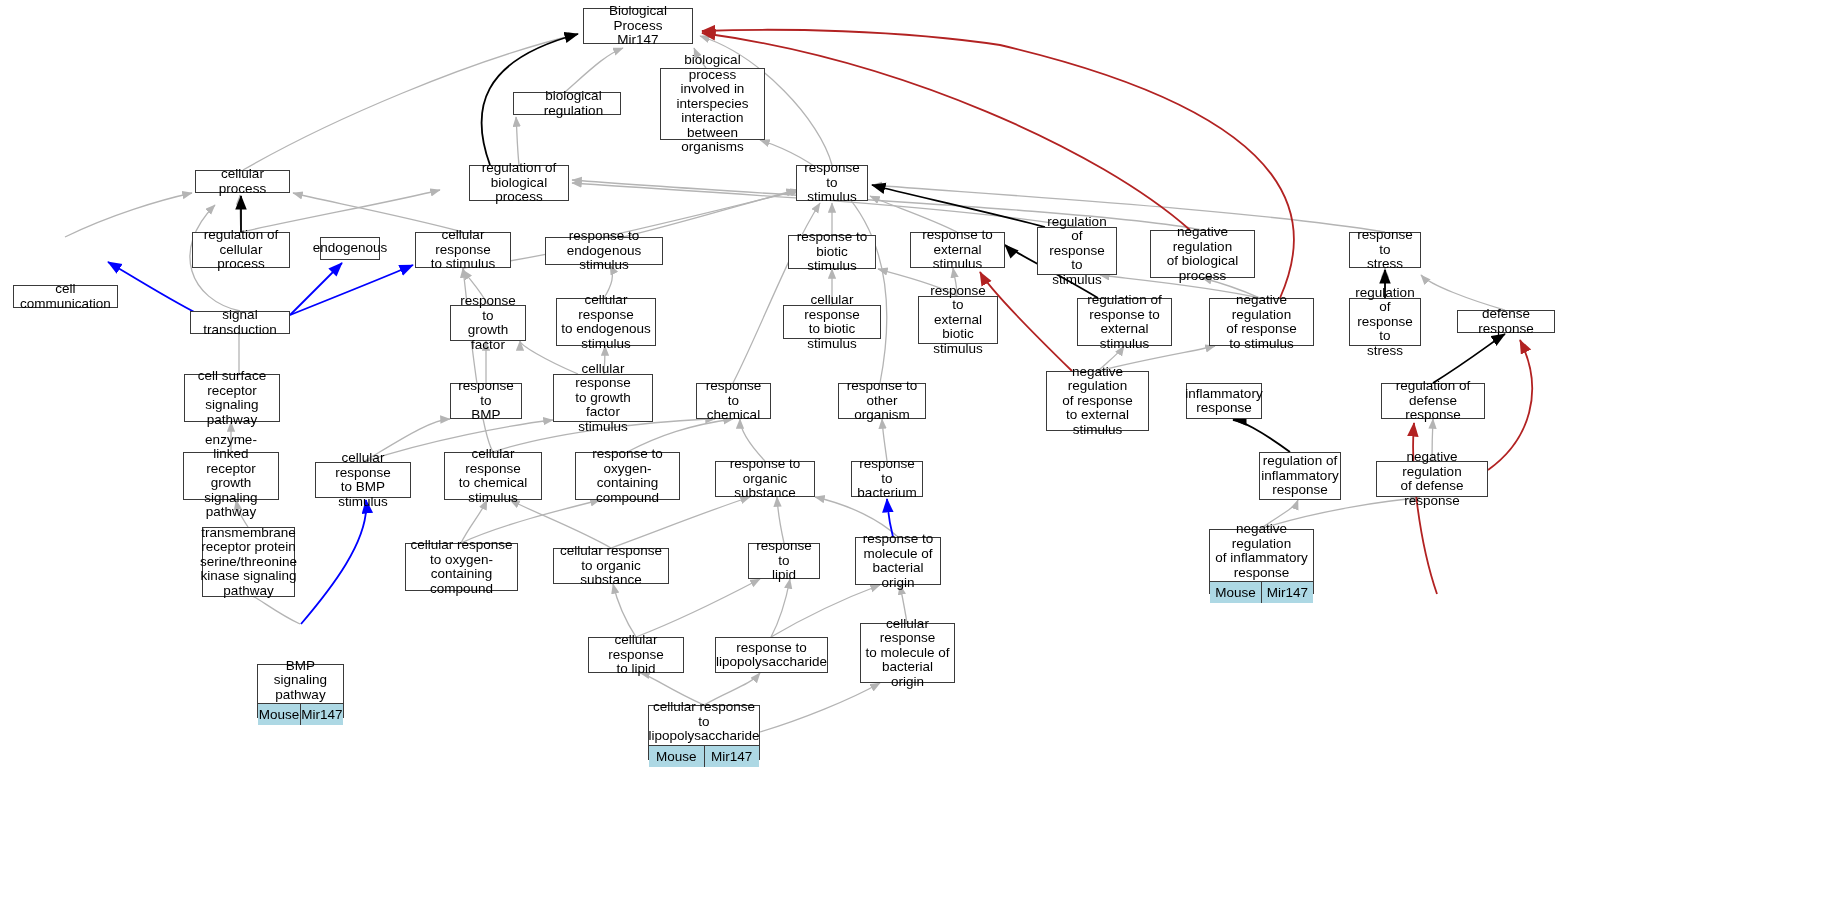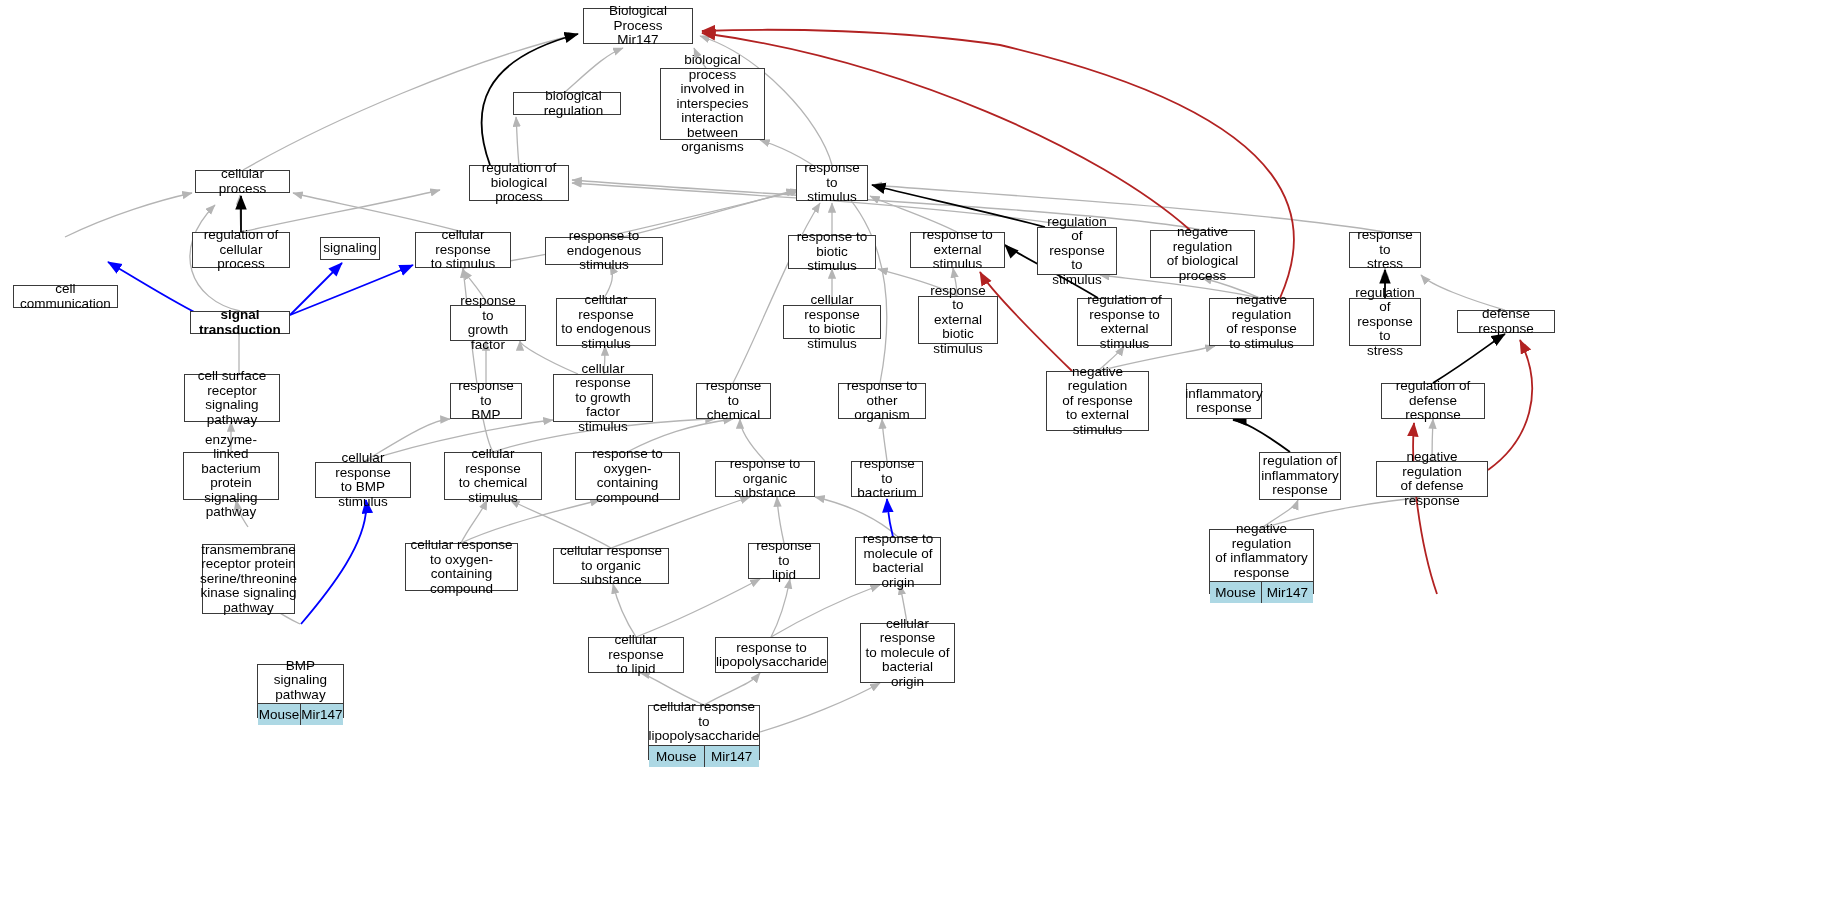--- a/index.html
+++ b/index.html
@@ -193,21 +193,21 @@
 stimulus</div>
       </div>
       <div class="node" style="left: 13px; top: 237px; width: 105px; height: 23px; margin-top: 48px;">
         <div class="label">cell communication</div>
       </div>
       <div class="node" style="left: 192px; top: 232px; width: 98px; height: 36px;">
         <div class="label">regulation of
 cellular process</div>
       </div>
       <div class="node" style="left: 320px; top: 237px; width: 60px; height: 23px;">
-        <div class="label">signaling</div>
+        <div class="label">endogenous</div>
       </div>
       <div class="node" style="left: 415px; top: 232px; width: 96px; height: 36px;">
         <div class="label">cellular response
 to stimulus</div>
       </div>
       <div class="node" style="left: 545px; top: 237px; width: 118px; height: 28px;">
         <div class="label">response to
 endogenous stimulus</div>
       </div>
       <div class="node" style="left: 788px; top: 235px; width: 88px; height: 34px;">
@@ -299,21 +299,21 @@
       <div class="node" style="left: 696px; top: 383px; width: 75px; height: 36px;">
         <div class="label">response to
 chemical</div>
       </div>
       <div class="node" style="left: 838px; top: 383px; width: 88px; height: 36px;">
         <div class="label">response to
 other organism</div>
       </div>
       <div class="node" style="left: 183px; top: 452px; width: 96px; height: 48px;">
         <div class="label">enzyme-linked
-bacterium protein
+receptor growth
 signaling pathway</div>
       </div>
       <div class="node" style="left: 315px; top: 462px; width: 96px; height: 36px;">
         <div class="label">cellular response
 to BMP stimulus</div>
       </div>
       <div class="node" style="left: 444px; top: 452px; width: 98px; height: 48px;">
         <div class="label">cellular response
 to chemical
 stimulus</div>
@@ -333,21 +333,21 @@
       </div>
       <div class="node" style="left: 1376px; top: 461px; width: 112px; height: 36px;">
         <div class="label">negative regulation
 of defense response</div>
       </div>
       <div class="node" style="left: 1259px; top: 452px; width: 82px; height: 48px;">
         <div class="label">regulation of
 inflammatory
 response</div>
       </div>
-      <div class="node" style="left: 202px; top: 527px; width: 93px; height: 70px; margin-top: 17px;">
+      <div class="node" style="left: 202px; top: 527px; width: 93px; height: 70px;">
         <div class="label">transmembrane
 receptor protein
 serine/threonine
 kinase signaling
 pathway</div>
       </div>
       <div class="node" style="left: 405px; top: 543px; width: 113px; height: 48px;">
         <div class="label">cellular response
 to oxygen-containing
 compound</div>
@@ -396,18 +396,18 @@
         </div>
       </div>
       <div class="node hasbadge" style="left: 648px; top: 705px; width: 112px; height: 55px;">
         <div class="label">cellular response
 to lipopolysaccharide</div>
         <div class="badge">
           <div class="cell">Mouse</div>
           <div class="cell">Mir147</div>
         </div>
       </div>
-      <div class="node" style="left: 190px; top: 311px; width: 100px; height: 23px; font-weight: bold;">
+      <div class="node" style="left: 190px; top: 311px; width: 100px; height: 23px;">
         <div class="label">signal transduction</div>
       </div>
     </div>
 
 </div>
 
 </body></html>

